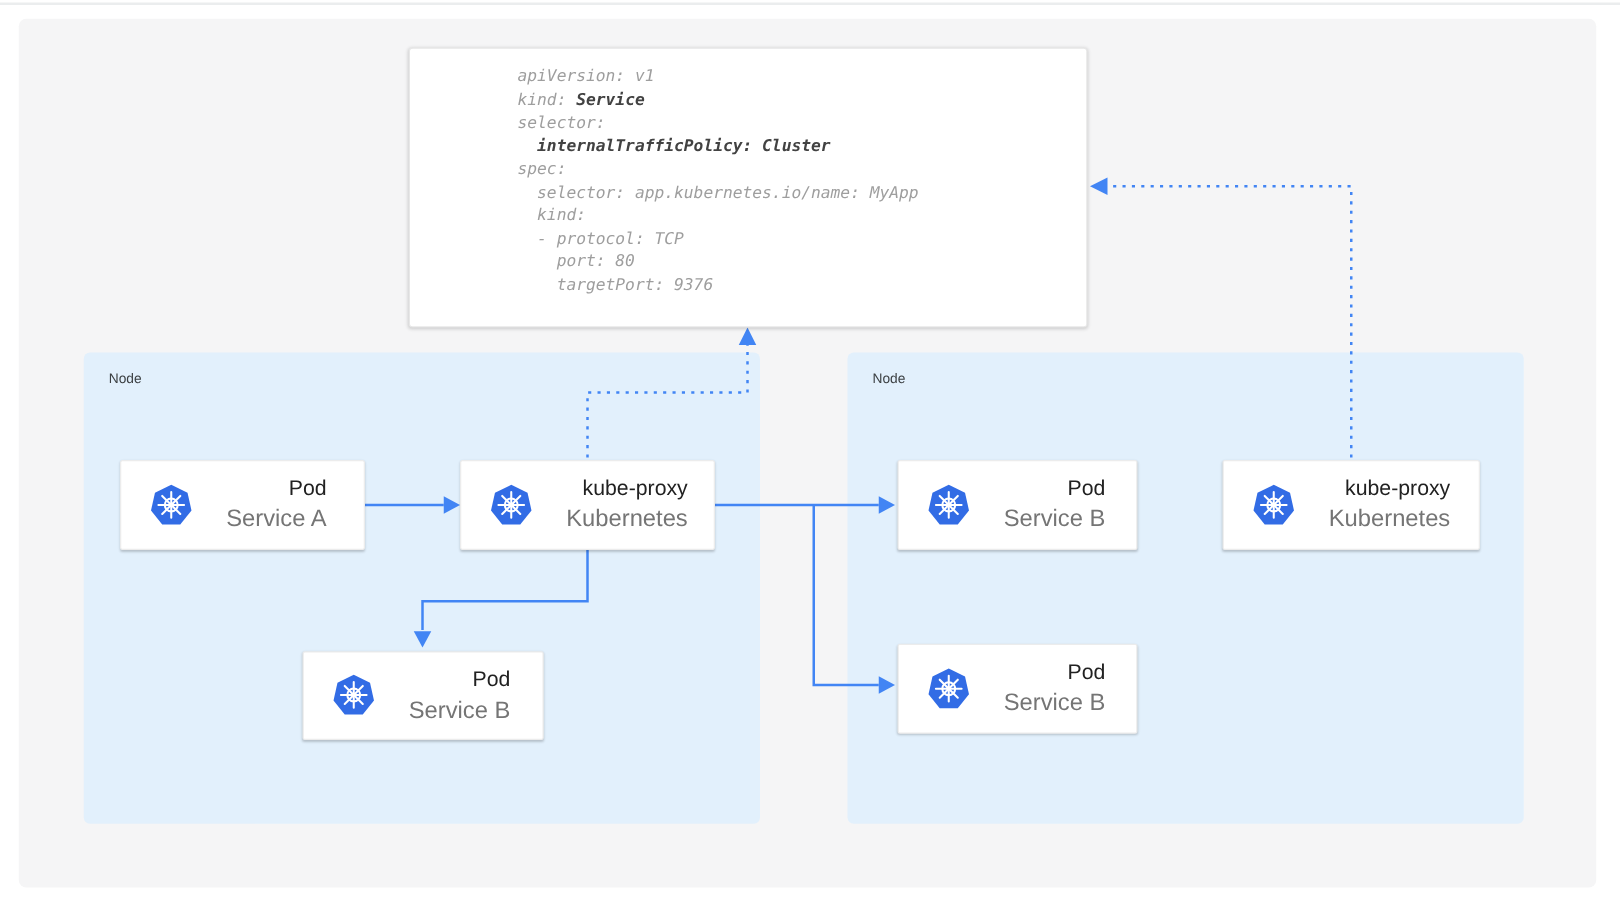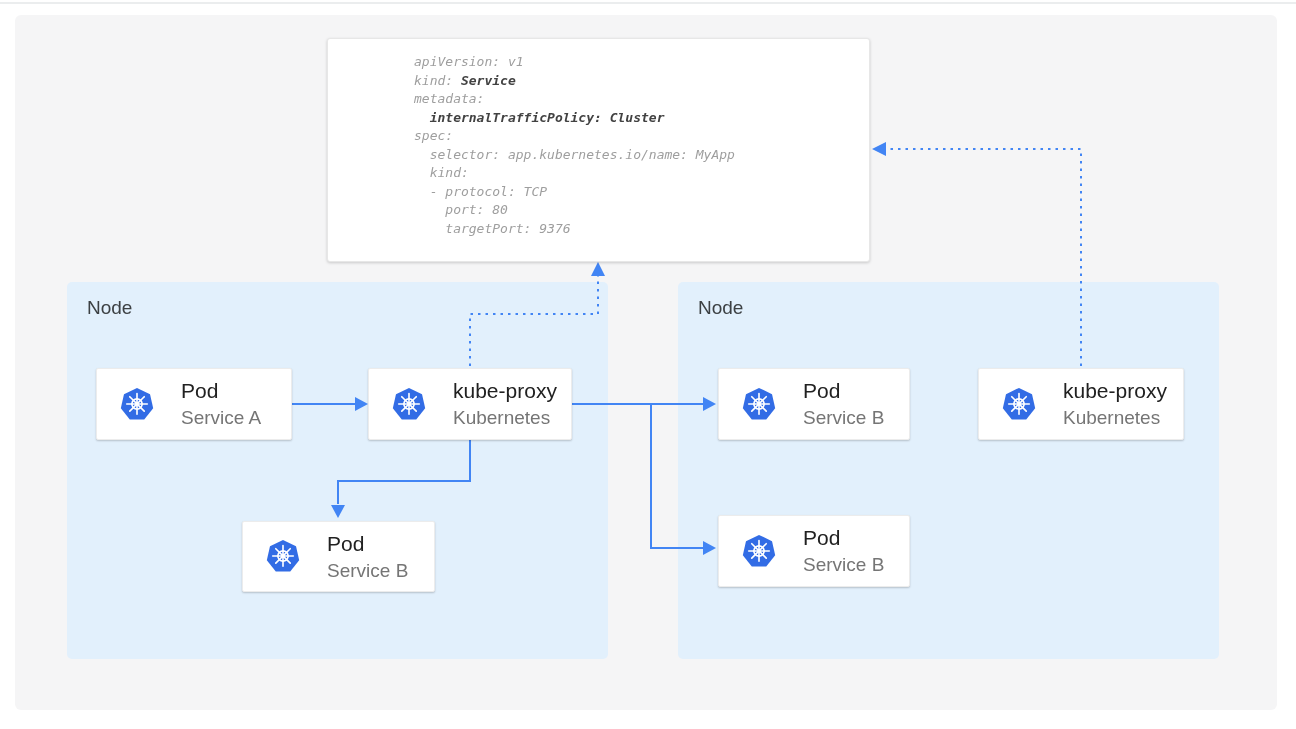--- a/index.html
+++ b/index.html
@@ -24,27 +24,27 @@
     border:1px solid #e7e7e7;border-radius:3px;box-shadow:0 1px 3px rgba(0,0,0,.18);
     padding:14px 10px 0 86px;z-index:3;}
   .yline{font-family:"DejaVu Sans Mono",monospace;font-style:italic;font-size:13px;line-height:18.5px;
     color:var(--yaml-text);white-space:pre;}
   .yline span{white-space:pre;}
   .ybold{font-weight:bold;color:var(--yaml-bold-text);}
 
   .node-box{position:absolute;top:282px;width:541px;height:377px;background:var(--node-fill);border-radius:5px;z-index:1;}
   .node-box.left{left:67px;}
   .node-box.right{left:678px;}
-  .node-label{position:absolute;left:20px;top:15px;font-size:19px;color:var(--node-label-text);}
+  .node-label{position:absolute;left:20px;top:15px;font-size:11px;color:var(--node-label-text);}
 
   .card{position:absolute;background:var(--card-bg);border:1px solid #ececec;border-radius:2px;
     box-shadow:0 1px 2px rgba(0,0,0,.2);display:flex;align-items:center;padding-left:22px;z-index:4;}
   .card .k8s{width:36px;height:35px;flex:0 0 auto;}
   .card .txt{margin-left:26px;display:flex;flex-direction:column;gap:4px;}
-  .card .title{font-size:21px;color:var(--title-text);}
+  .card .title{font-size:17px;color:var(--title-text);text-align:right;}
   .card .subtitle{font-size:19px;color:var(--subtitle-text);}
 
   .card.pod-a{left:96px;top:368px;width:196px;height:72px;}
   .card.kp-left{left:368px;top:368px;width:204px;height:72px;}
   .card.pod-b-left{left:242px;top:521px;width:193px;height:71px;}
   .card.pod-b-rt{left:718px;top:368px;width:192px;height:72px;}
   .card.pod-b-rb{left:718px;top:515px;width:192px;height:72px;}
   .card.kp-right{left:978px;top:368px;width:206px;height:72px;}
 
   svg.overlay{position:absolute;left:0;top:0;width:1296px;height:729px;z-index:2;pointer-events:none;}
@@ -101,21 +101,21 @@
 
     <g>
       <path class="dotted-line" d="M1081 366 V149 H887"></path>
       <polygon class="arrowhead" points="872,149 886,142 886,156"></polygon>
     </g>
   </svg>
 
   <div class="yaml-box">
     <div class="yline"><span>apiVersion: v1</span></div>
     <div class="yline"><span>kind: </span><span class="ybold">Service</span></div>
-    <div class="yline"><span>metadata:</span></div>
+    <div class="yline"><span>selector:</span></div>
     <div class="yline"><span>  </span><span class="ybold">internalTrafficPolicy: Cluster</span></div>
     <div class="yline"><span>spec:</span></div>
     <div class="yline"><span>  selector: app.kubernetes.io/name: MyApp</span></div>
     <div class="yline"><span>  kind:</span></div>
     <div class="yline"><span>  - protocol: TCP</span></div>
     <div class="yline"><span>    port: 80</span></div>
     <div class="yline"><span>    targetPort: 9376</span></div>
   </div>
 
   <div class="node-box left">

